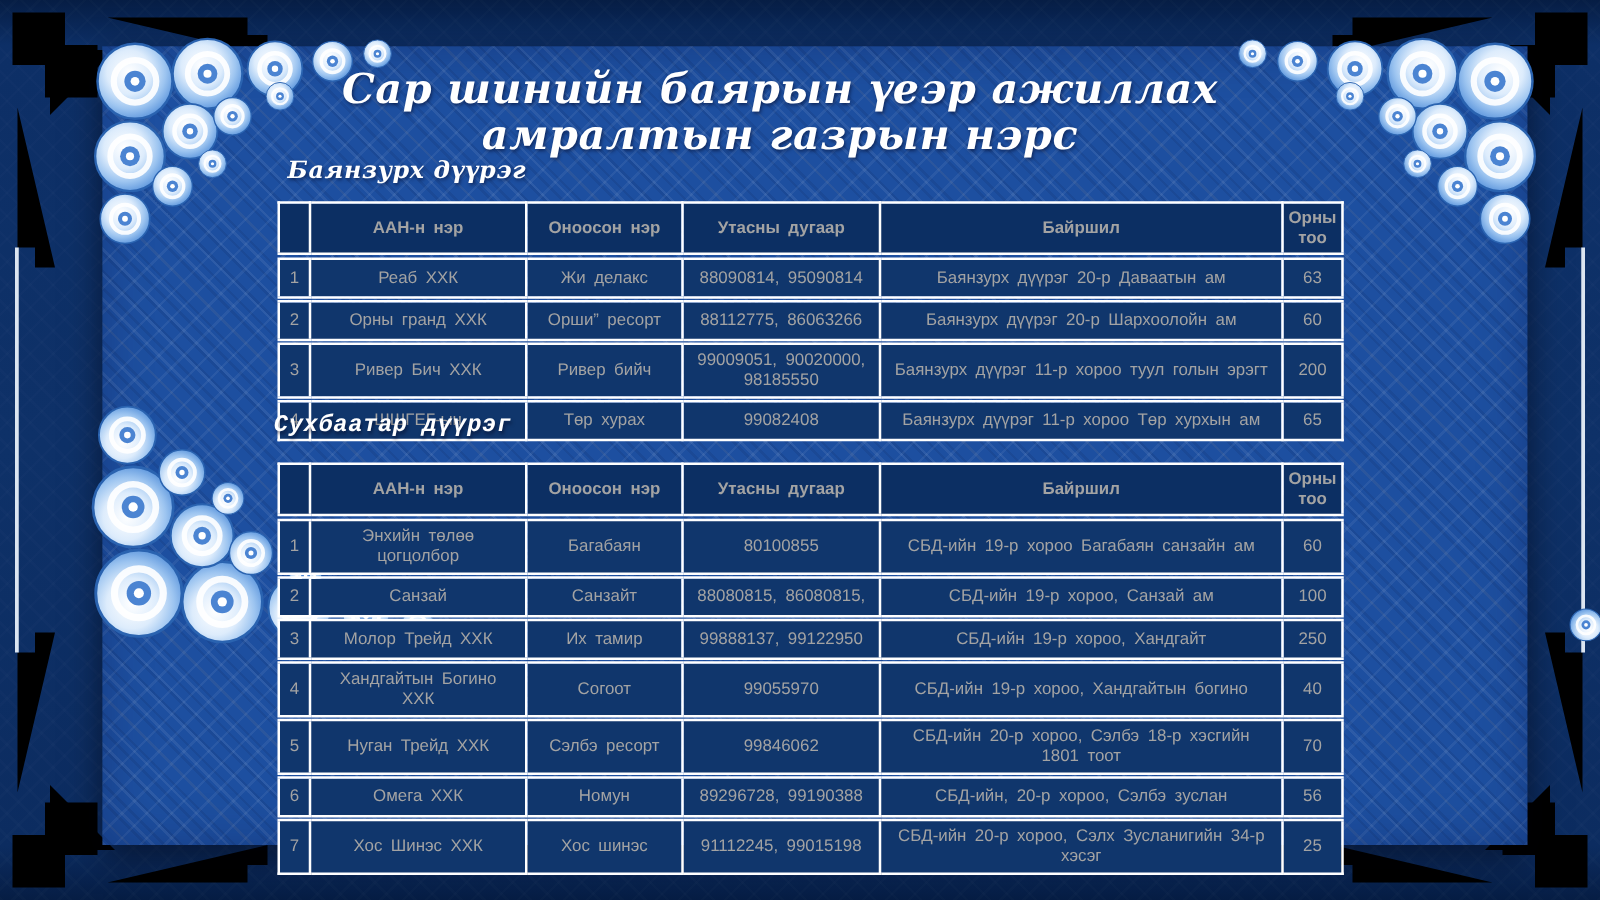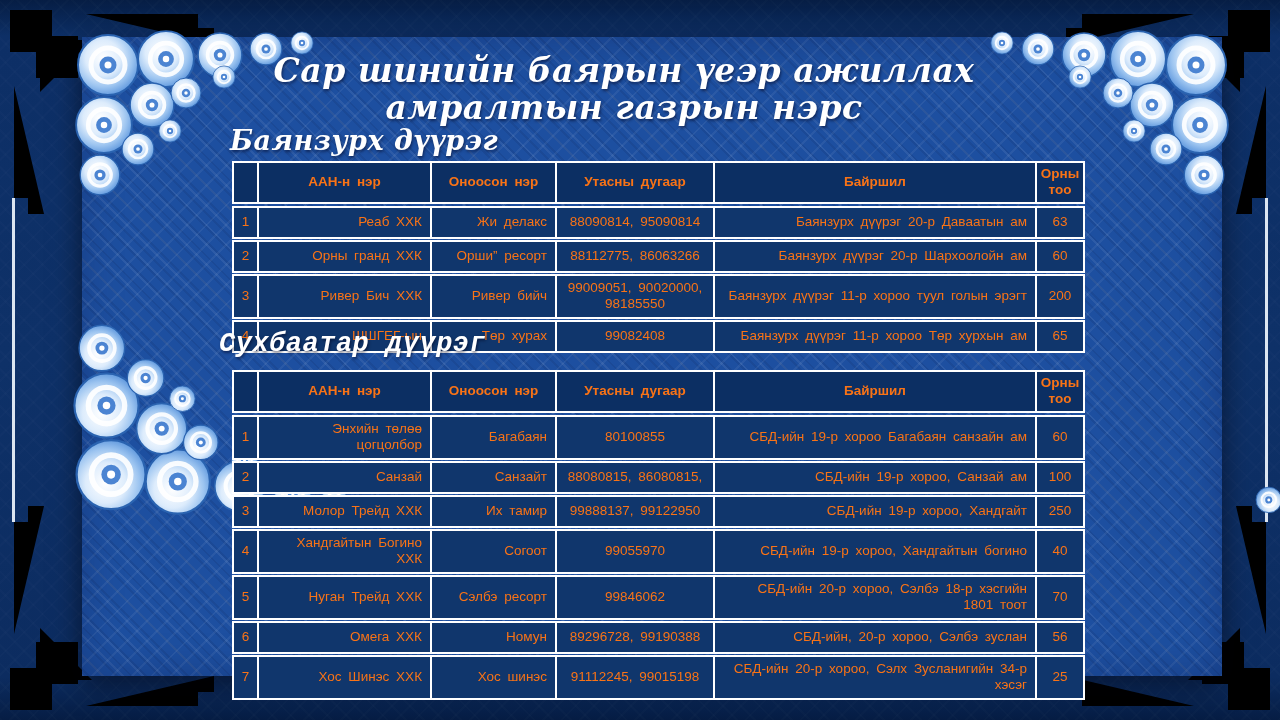--- a/index.html
+++ b/index.html
@@ -31,36 +31,36 @@
   .cloud{position:absolute;pointer-events:none;}
   .cloud.tl{left:-8px;top:-8px;}
   .cloud.tr{right:-8px;top:-8px;transform:scaleX(-1);}
   .cloud.bl{left:-10px;bottom:-10px;transform:scaleY(-1) scale(1.15);transform-origin:left top;}
   .cloud.br{right:-10px;bottom:-10px;transform:scale(-1,-1) scale(1.15);transform-origin:right top;}
   
   .title{position:absolute;top:16px;left:0;width:100%;text-align:center;color:#fff;
     font-family:"DejaVu Serif",serif;font-style:italic;font-weight:700;font-size:33px;line-height:1.12;
     transform:translateX(-28px);text-shadow:1px 2px 3px rgba(0,0,25,.5);letter-spacing:.5px;}
   .section-heading{position:absolute;color:#fff;font-family:"DejaVu Serif",serif;font-style:italic;
-    font-weight:700;font-size:27px;text-shadow:1px 2px 3px rgba(0,0,25,.5);letter-spacing:.5px;}
+    font-weight:700;font-size:19px;text-shadow:1px 2px 3px rgba(0,0,25,.5);letter-spacing:.5px;}
   .heading-1{left:148px;top:88px;}
   .heading-2{left:137px;top:292px;font-family:Liberation Mono, monospace;}
   
-  table{position:absolute;left:150px;border-collapse:collapse;table-layout:fixed;width:851px;color:#f97316;}
+  table{position:absolute;left:140px;border-collapse:collapse;table-layout:fixed;width:851px;color:#a3a3a3;}
   .table-1{top:124px;}
   .table-2{top:333px;}
   th,td{border-left:2px solid #fff;border-right:2px solid #fff;
     border-top:5px double #fff;border-bottom:5px double #fff;
     font-size:13.5px;line-height:1.22;vertical-align:middle;word-spacing:3px;overflow:hidden;}
   thead th{background:#0c2f63;font-weight:700;text-align:center;padding:3px 3px;height:30px;
     border-top:2px solid #fff;border-bottom:6px double #fff;}
   tbody td{background:#10366c;padding:4px 8px;height:21px;}
   tbody tr:last-child td{border-bottom:2px solid #fff;}
   td.c0,td.c3,td.c5{text-align:center;padding:4px 2px;}
-  td.c1,td.c2,td.c4{text-align:right;}
+  td.c1,td.c2,td.c4{text-align:center;}
 </style>
 </head>
 <body>
 
 <div class="stage">
 
   <svg width="0" height="0" style="position:absolute">
     <defs>
       <radialGradient id="pg" cx="42%" cy="38%" r="65%">
         <stop offset="0%" stop-color="#ffffff"></stop>

